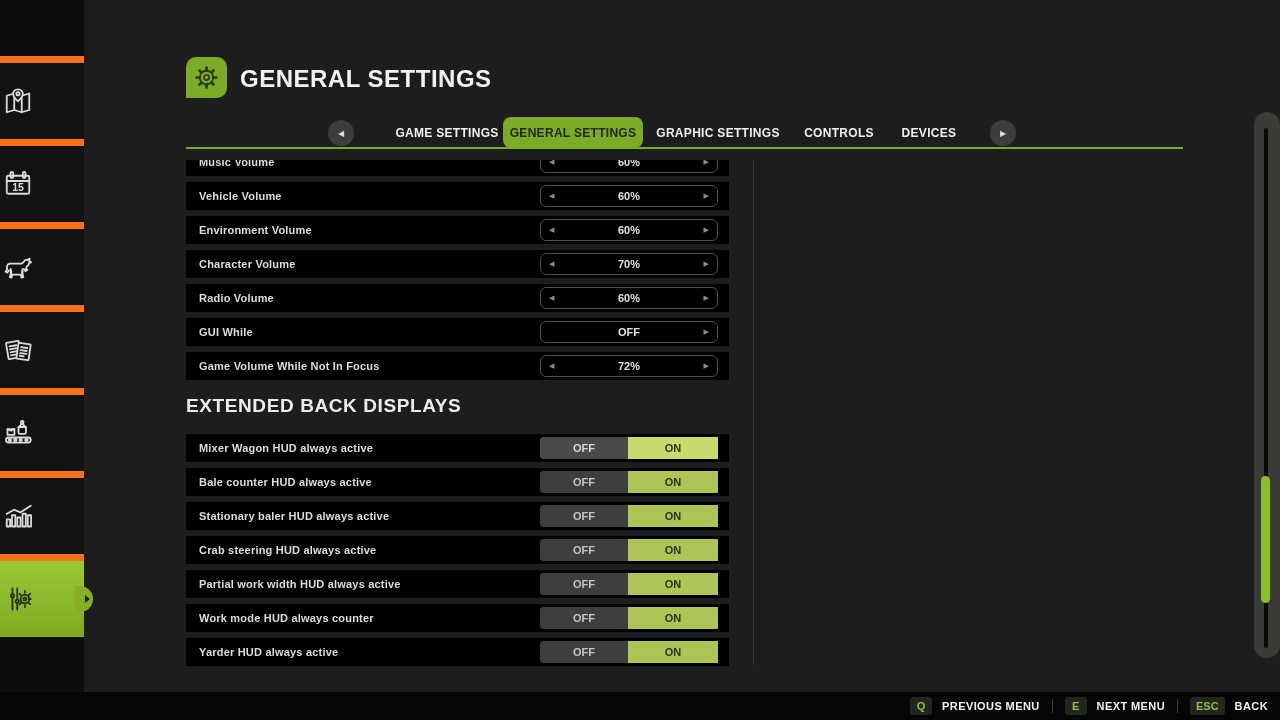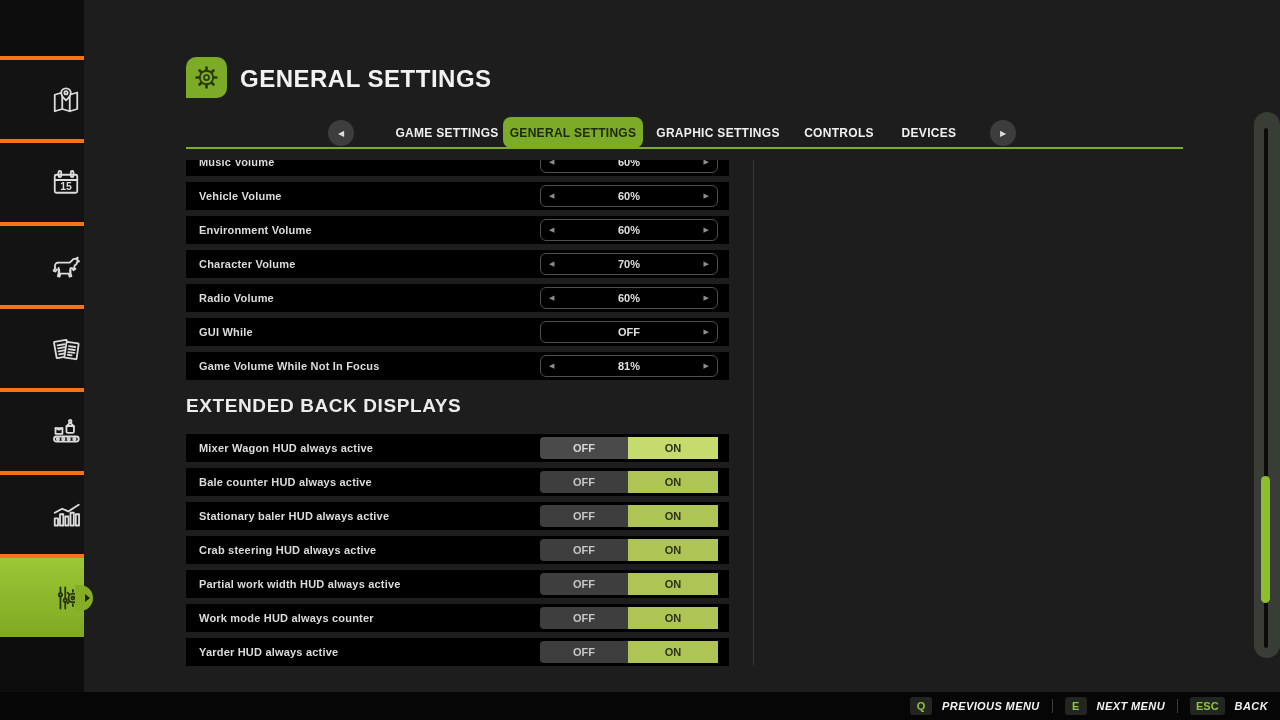--- a/index.html
+++ b/index.html
@@ -6,21 +6,21 @@
   html,body { width:1280px; height:720px; background:#000; }
   .screen {
     position:relative; width:1280px; height:720px; overflow:hidden;
     background:#1d1d1d; font-family:"Liberation Sans", sans-serif;
     -webkit-font-smoothing:antialiased;
   }
   
   .sidebar { position:absolute; left:0; top:0; width:84px; height:692px; background:#0d0d0d; }
   .sb-item {
     position:absolute; left:0; width:84px; height:83px; background:#131313;
-    border-top:4px solid #f97316; display:flex; align-items:center; justify-content:flex-end;
+    border-top:7px solid #f97316; display:flex; align-items:center; justify-content:flex-start;
     color:#dcdcdc;
   }
   .sb-item svg { stroke:#dcdcdc; fill:none; stroke-width:1.2; stroke-linecap:round; stroke-linejoin:round; }
   .sb-item.active { background:linear-gradient(#9cc737,#7fa921); color:#26330e; }
   .sb-item.active svg { stroke:#26330e; }
   .sb-item.active::after {
     content:""; position:absolute; right:-9px; top:50%; margin-top:-13px;
     width:18px; height:26px; background:#86ad26; border-radius:0 13px 13px 0;
   }
   .bump-arrow {
@@ -96,21 +96,21 @@
   
   .bottombar {
     position:absolute; left:0; top:692px; width:1280px; height:28px; background:#060606;
     display:flex; align-items:center; justify-content:flex-end; padding-right:12px; gap:10px;
   }
   .kb {
     height:18px; min-width:22px; padding:0 6px; background:#232620; border-radius:3px;
     color:#8cc63f; font-size:11px; font-weight:bold;
     display:flex; align-items:center; justify-content:center;
   }
-  .kb-label { font-size:11px; font-weight:bold; color:#f2f2f2; letter-spacing:0.4px;font-style:italic; }
+  .kb-label { font-size:11px; font-weight:bold; color:#f2f2f2; letter-spacing:0.4px; }
   .sep { width:1px; height:14px; background:#3c3c3c; margin:0 2px; }
 </style>
 </head>
 <body>
 
 <div class="screen">
 
   <aside class="sidebar">
     <div class="sb-item" style="top:56px">
       <svg width="36" height="36" viewBox="0 0 24 24">
@@ -262,21 +262,21 @@
 
       <span class="val">OFF</span>
       <span class="arr r">▶</span>
     </div>
   </div>
 
   <div class="srow">
     <span class="lbl">Game Volume While Not In Focus</span>
     <div class="selector">
       <span class="arr l">◀</span>
-      <span class="val">81%</span>
+      <span class="val">72%</span>
       <span class="arr r">▶</span>
     </div>
   </div>
 </div>
     <h2 class="sec-title">EXTENDED BACK DISPLAYS</h2>
     <div id="toggle-rows">
   <div class="srow">
     <span class="lbl">Mixer Wagon HUD always active</span>
     <div class="toggle focused">
       <div class="t-off">OFF</div>

